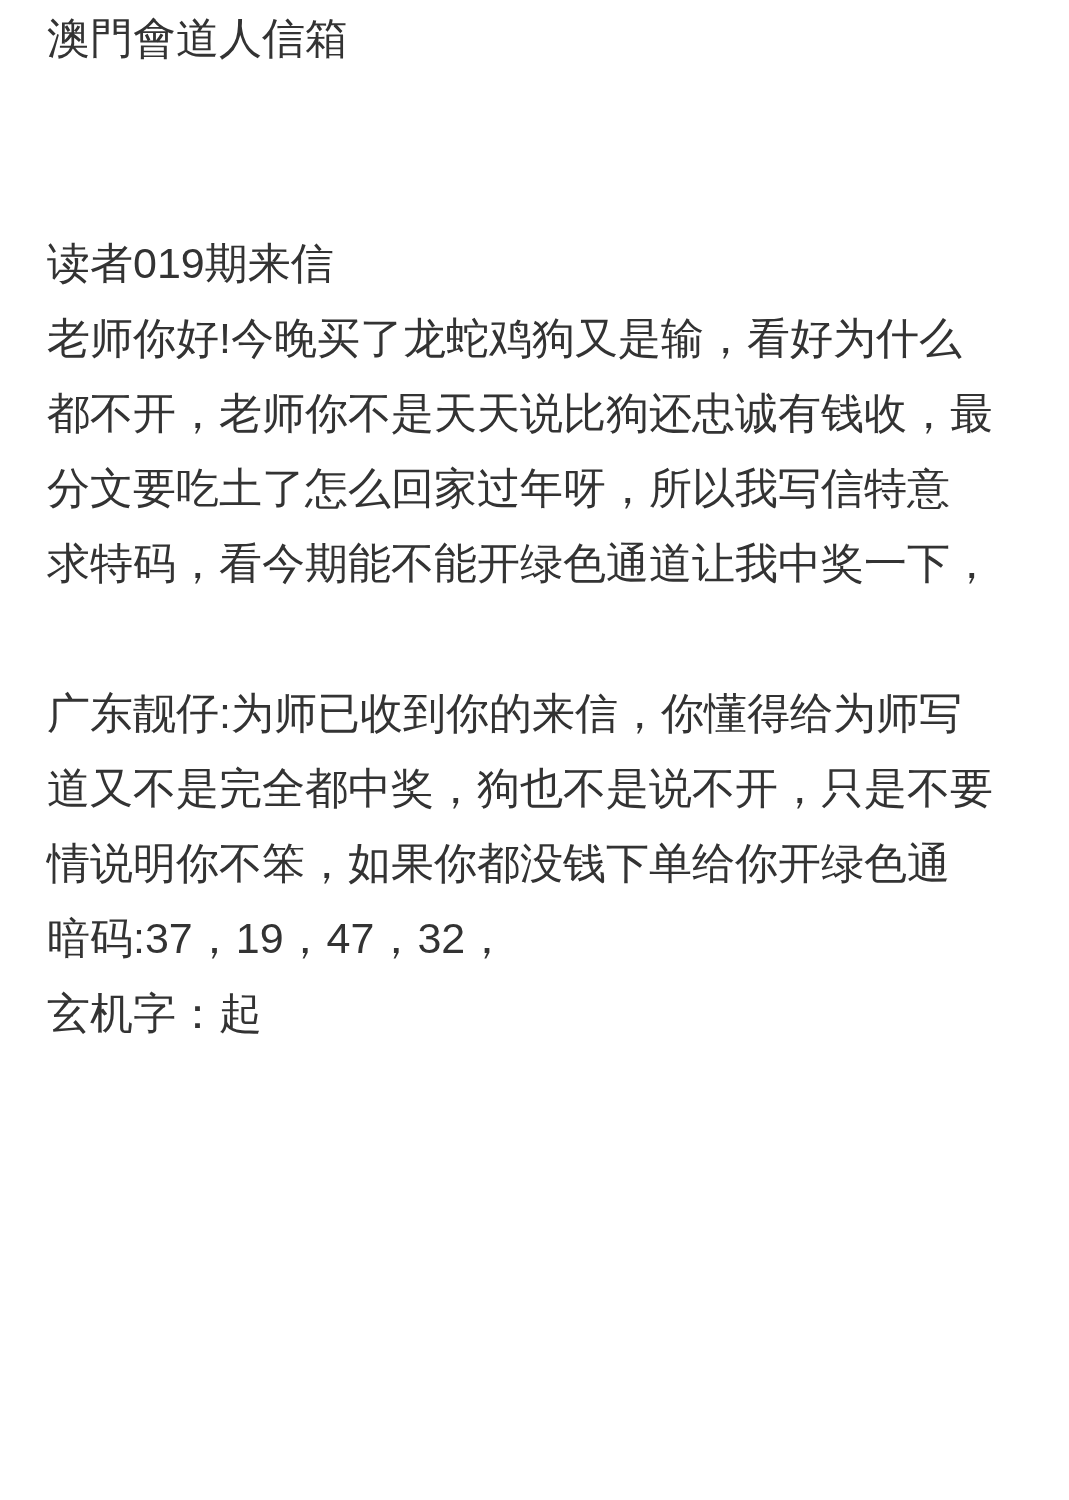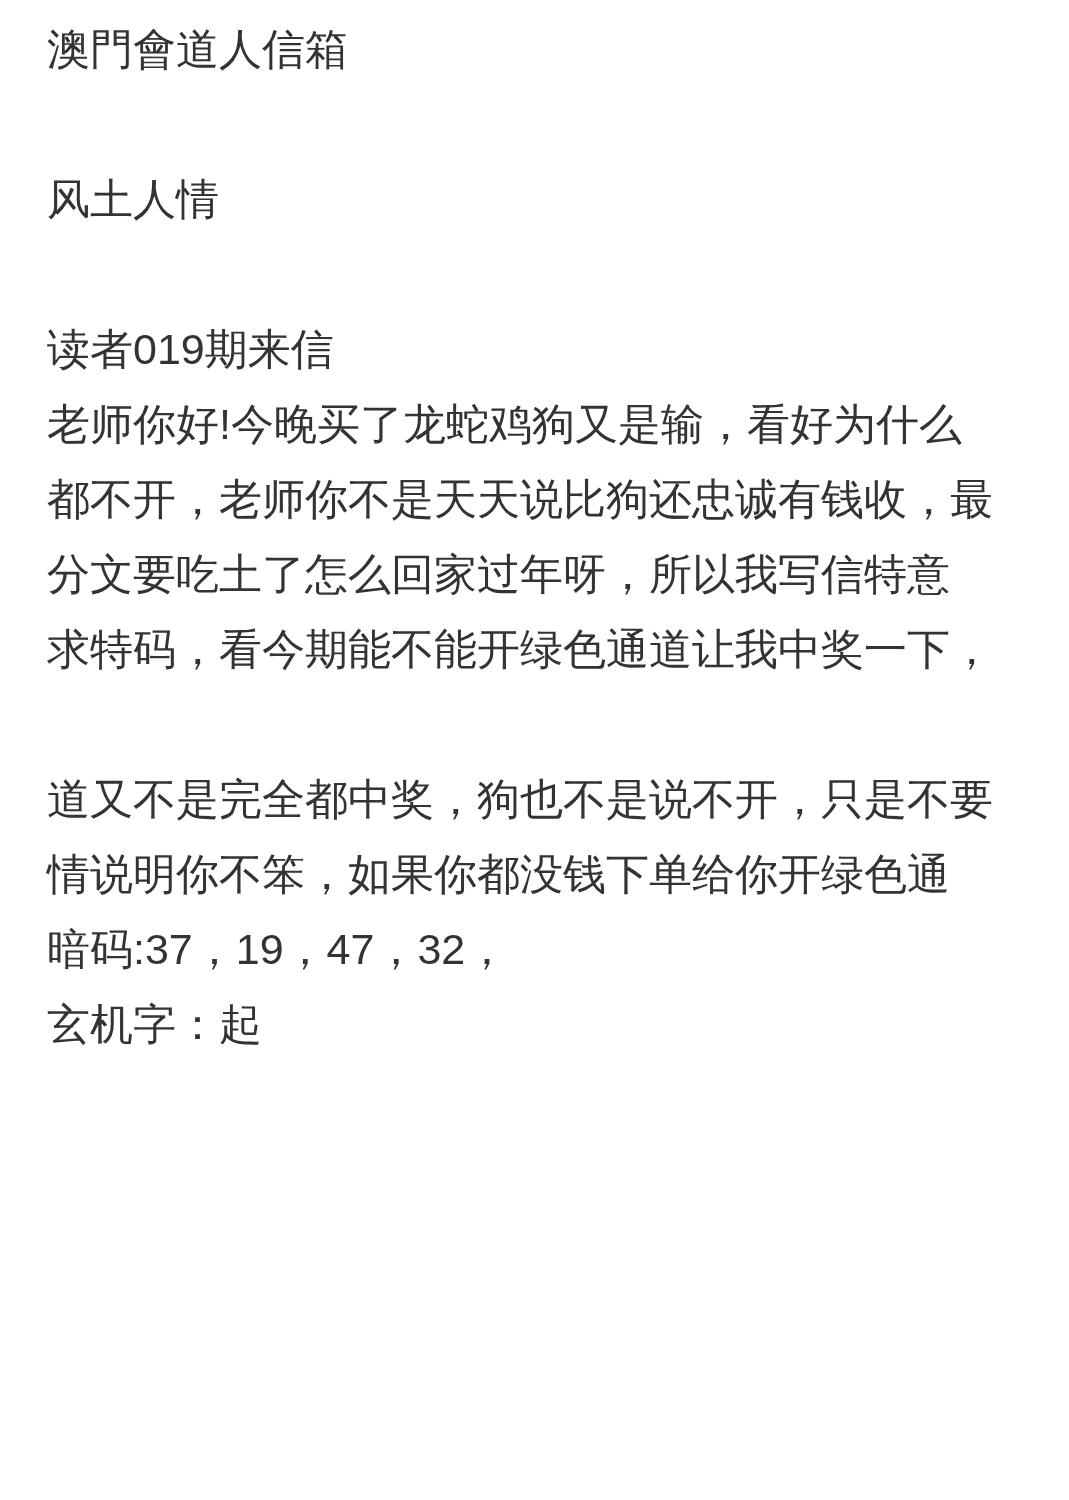--- a/index.html
+++ b/index.html
@@ -9,44 +9,44 @@
   body {
     width: 1069px;
     height: 1500px;
     overflow: hidden;
     background: #ffffff;
   }
   .doc {
     box-sizing: border-box;
     width: 1069px;
     height: 1500px;
-    padding: 12px 40px 0 47px;
+    padding: 1px 40px 0 47px;
     font-family: "Liberation Sans", sans-serif;
     font-size: 43px;
     line-height: 75px;
     font-weight: 400;
     color: #333333;
     letter-spacing: 0;
   }
   .line {
     min-height: 75px;
     white-space: nowrap;
   }
 </style>
 </head>
 <body style="background: rgb(255, 255, 255);">
 
 <main class="doc" style="color: rgb(51, 51, 51);">
   <div class="line">澳門會道人信箱</div>
   <div class="line"></div>
-  <div class="line">风土人情</div>
   <div class="line"></div>
   <div class="line">读者019期来信</div>
   <div class="line">老师你好!今晚买了龙蛇鸡狗又是输，看好为什么</div>
   <div class="line">都不开，老师你不是天天说比狗还忠诚有钱收，最</div>
   <div class="line">分文要吃土了怎么回家过年呀，所以我写信特意</div>
   <div class="line">求特码，看今期能不能开绿色通道让我中奖一下，</div>
   <div class="line"></div>
+  <div class="line">广东靓仔:为师已收到你的来信，你懂得给为师写</div>
   <div class="line">道又不是完全都中奖，狗也不是说不开，只是不要</div>
   <div class="line">情说明你不笨，如果你都没钱下单给你开绿色通</div>
   <div class="line">暗码:37，19，47，32，</div>
   <div class="line">玄机字：起</div>
 </main>
 
 </body></html>

